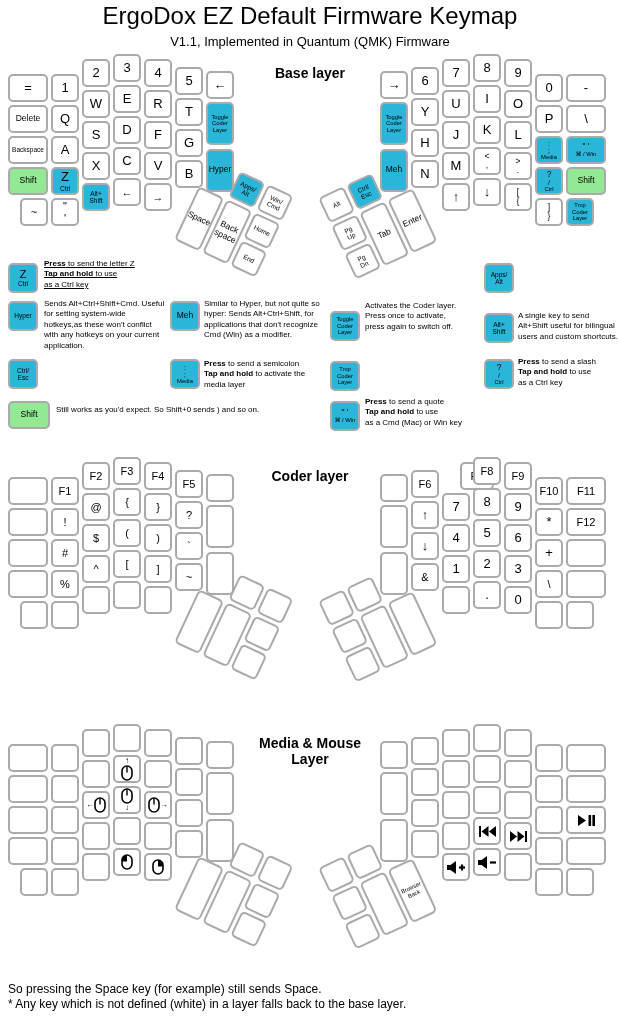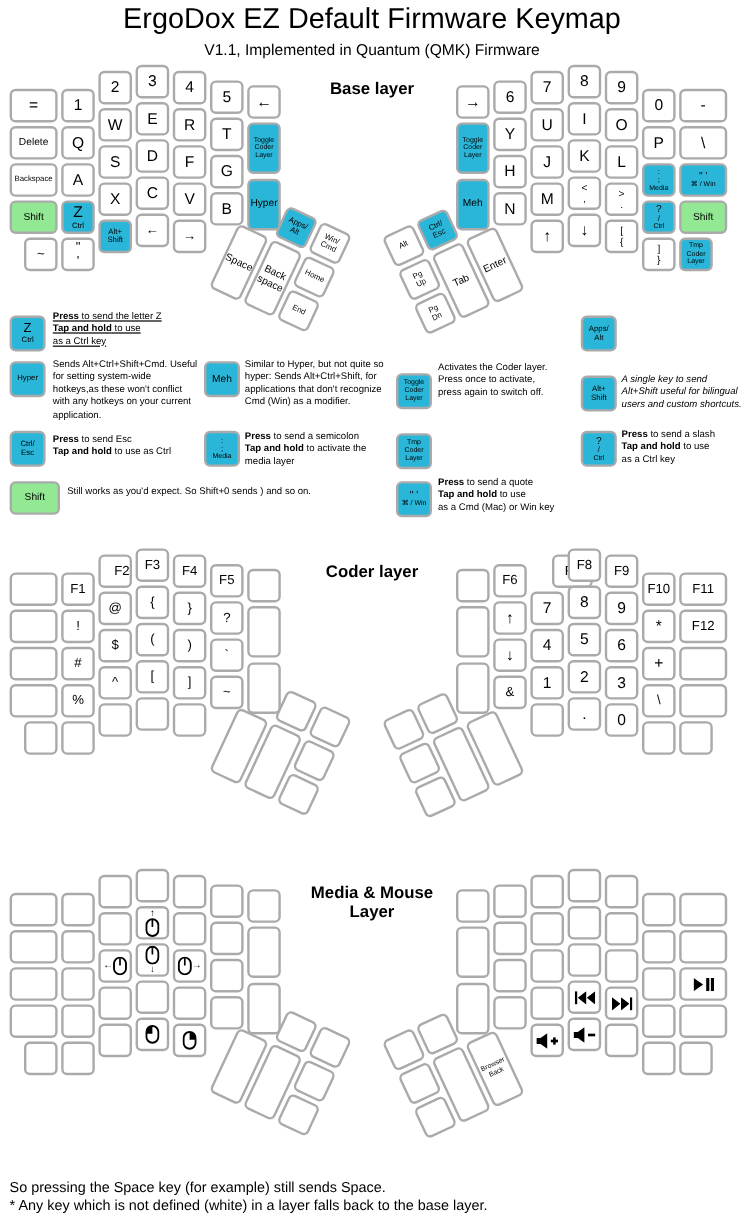--- a/index.html
+++ b/index.html
@@ -325,26 +325,25 @@
     <div class="key kc" style="left: 322px; top: 56px; width: 30px; height: 30px;">
       <span class="kl xxs">Toggle</span>
       <span class="kl xxs">Coder</span>
       <span class="kl xxs">Layer</span>
     </div>
     <div class="ltext" style="left: 357px; top: 46px; width: 100px;">Activates the Coder layer. Press once to activate, press again to switch off.</div>
     <div class="key kc" style="left: 476px; top: 58px; width: 30px; height: 30px;">
       <span class="kl xs">Alt+</span>
       <span class="kl xs">Shift</span>
     </div>
-    <div class="ltext" style="left: 510px; top: 56px; width: 102px; font-style: italic;">A single key to send Alt+Shift useful for bilingual users and custom shortcuts.</div>
+    <div class="ltext" style="left: 510px; top: 56px; width: 102px;">A single key to send Alt+Shift useful for bilingual users and custom shortcuts.</div>
     <div class="key kc" style="left: 0px; top: 104px; width: 30px; height: 30px;">
       <span class="kl xs">Ctrl/</span>
       <span class="kl xs">Esc</span>
     </div>
-    <div class="ltext" style="left: 36px; top: 106px; width: 122px;"><b>Press</b> to send Esc<br><b>Tap and hold</b> to use as Ctrl</div>
     <div class="key kc" style="left: 162px; top: 104px; width: 30px; height: 30px;">
       <span class="kl xs">:</span>
       <span class="kl xs">;</span>
       <span class="kl xxs">Media</span>
     </div>
     <div class="ltext" style="left: 196px; top: 104px; width: 120px;"><b>Press</b> to send a semicolon<br><b>Tap and hold</b> to activate the media layer</div>
     <div class="key kc" style="left: 322px; top: 106px; width: 30px; height: 30px;">
       <span class="kl xxs">Tmp</span>
       <span class="kl xxs">Coder</span>
       <span class="kl xxs">Layer</span>
@@ -366,21 +365,21 @@
     <div class="ltext" style="left: 357px; top: 142px; width: 108px;"><b>Press</b> to send a quote<br><b>Tap and hold</b> to use<br>as a Cmd (Mac) or Win key</div>
   </div>
 
 <div class="layer" id="layer-coder">
   <div class="layer-title">Coder layer</div>
   <div class="main-left">
       <div class="key" style="left: 0px; top: 20px; width: 40px; height: 28px;"></div>
       <div class="key" style="left: 43px; top: 20px; width: 28px; height: 28px;">
         <span class="kl md">F1</span>
       </div>
-      <div class="key" style="left: 74px; top: 5px; width: 28px; height: 28px; align-items: flex-end;">
+      <div class="key" style="left: 74px; top: 5px; width: 28px; height: 28px;">
         <span class="kl md">F2</span>
       </div>
       <div class="key" style="left: 105px; top: 0px; width: 28px; height: 28px;">
         <span class="kl md">F3</span>
       </div>
       <div class="key" style="left: 136px; top: 5px; width: 28px; height: 28px;">
         <span class="kl md">F4</span>
       </div>
       <div class="key" style="left: 167px; top: 13px; width: 28px; height: 28px;">
         <span class="kl md">F5</span>

